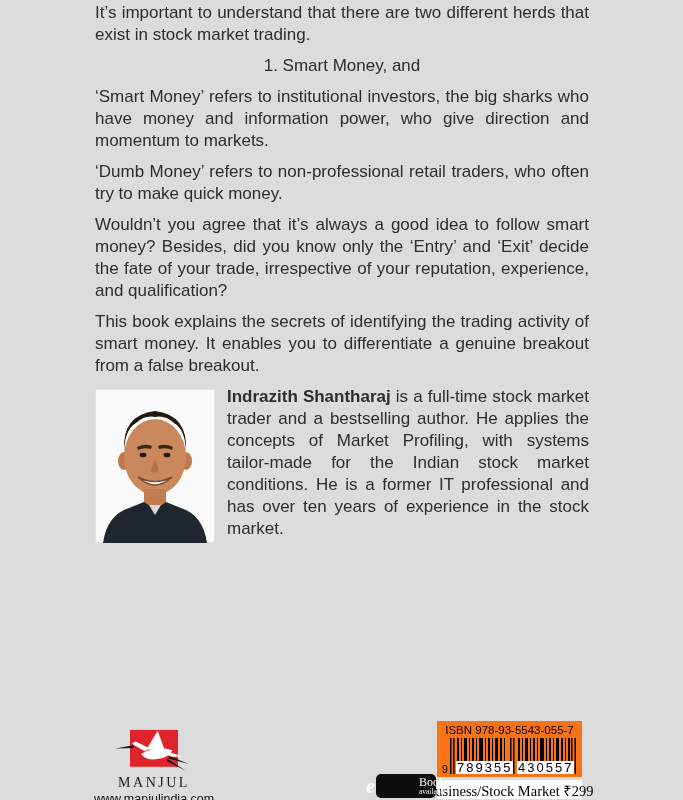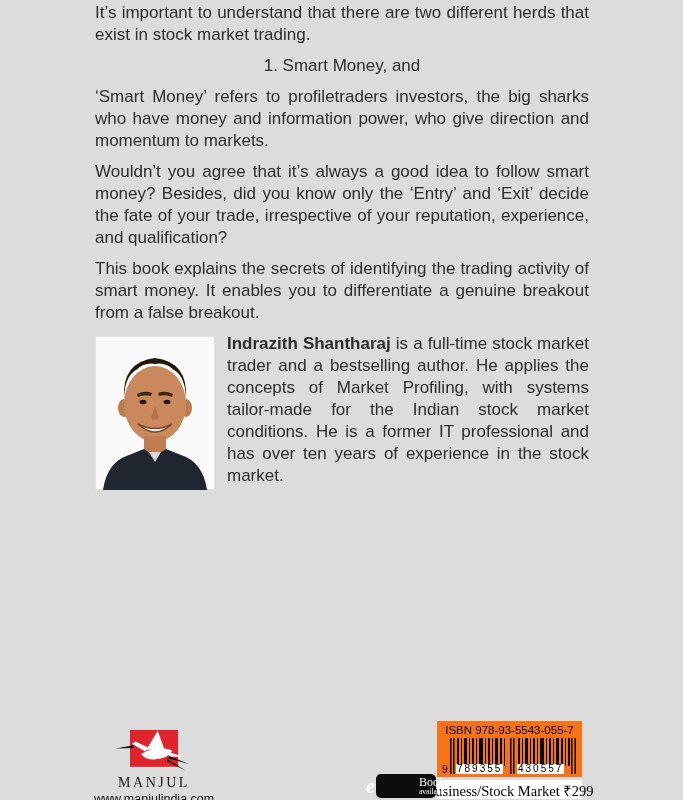--- a/index.html
+++ b/index.html
@@ -31,21 +31,21 @@
   
   .barcode-block{position:absolute;left:437px;top:721px;width:145px;}
   .isbn-box{background:#f97316;padding:3px 4px 3px;}
   .isbn-label{font-size:11.5px;text-align:center;white-space:nowrap;color:#000;}
   .bars-row{position:relative;margin:2px auto 0;width:133px;height:36px;}
   .left-digit{
     position:absolute;left:-1px;bottom:0;font-size:10.5px;color:#000;line-height:1;
   }
   .bars-svg{position:absolute;left:7px;top:0;}
   .digit-group{
-    position:absolute;bottom:0;font-size:10px;line-height:1;color:#000;
+    position:absolute;bottom:0;font-size:13px;line-height:1;color:#000;
     background:#ffffff;letter-spacing:2px;padding:0 1px;
   }
   .dg1{left:13px;}
   .dg2{left:74px;}
   .price-box{
     background:#ffffff;margin-top:3px;height:19px;display:flex;align-items:center;
     justify-content:center;font-family:"Liberation Serif",serif;font-size:14.5px;color:#000;
     white-space:nowrap;
   }
   
@@ -66,21 +66,22 @@
 
 <div class="cover">
 
   <div class="text-column">
     <p>It’s important to understand that there are two different herds that exist in stock market trading.</p>
 
     <div class="list-block">
       <div>1. Smart Money, and</div>
     </div>
 
-    <p>‘Smart Money’ refers to profiletraders investors, the big sharks who have money and information power, who give direction and momentum to markets.</p>
+    <p>‘Smart Money’ refers to institutional investors, the big sharks who have money and information power, who give direction and momentum to markets.</p>
+    <p>‘Dumb Money’ refers to non-professional retail traders, who often try to make quick money.</p>
     <p>Wouldn’t you agree that it’s always a good idea to follow smart money? Besides, did you know only the ‘Entry’ and ‘Exit’ decide the fate of your trade, irrespective of your reputation, experience, and qualification?</p>
     <p>This book explains the secrets of identifying the trading activity of smart money. It enables you to differentiate a genuine breakout from a false breakout.</p>
 
     <div class="author-section">
       <svg class="author-photo" viewBox="0 0 120 154" xmlns="http://www.w3.org/2000/svg" aria-hidden="true">
         <rect x="0" y="0" width="120" height="154" fill="#fafafa"></rect>
         <rect x="0" y="0" width="120" height="154" fill="none" stroke="#e2e2e2" stroke-width="2"></rect>
 
         <ellipse cx="29" cy="72" rx="6" ry="9" fill="#bd7a4e"></ellipse>
         <ellipse cx="91" cy="72" rx="6" ry="9" fill="#bd7a4e"></ellipse>

